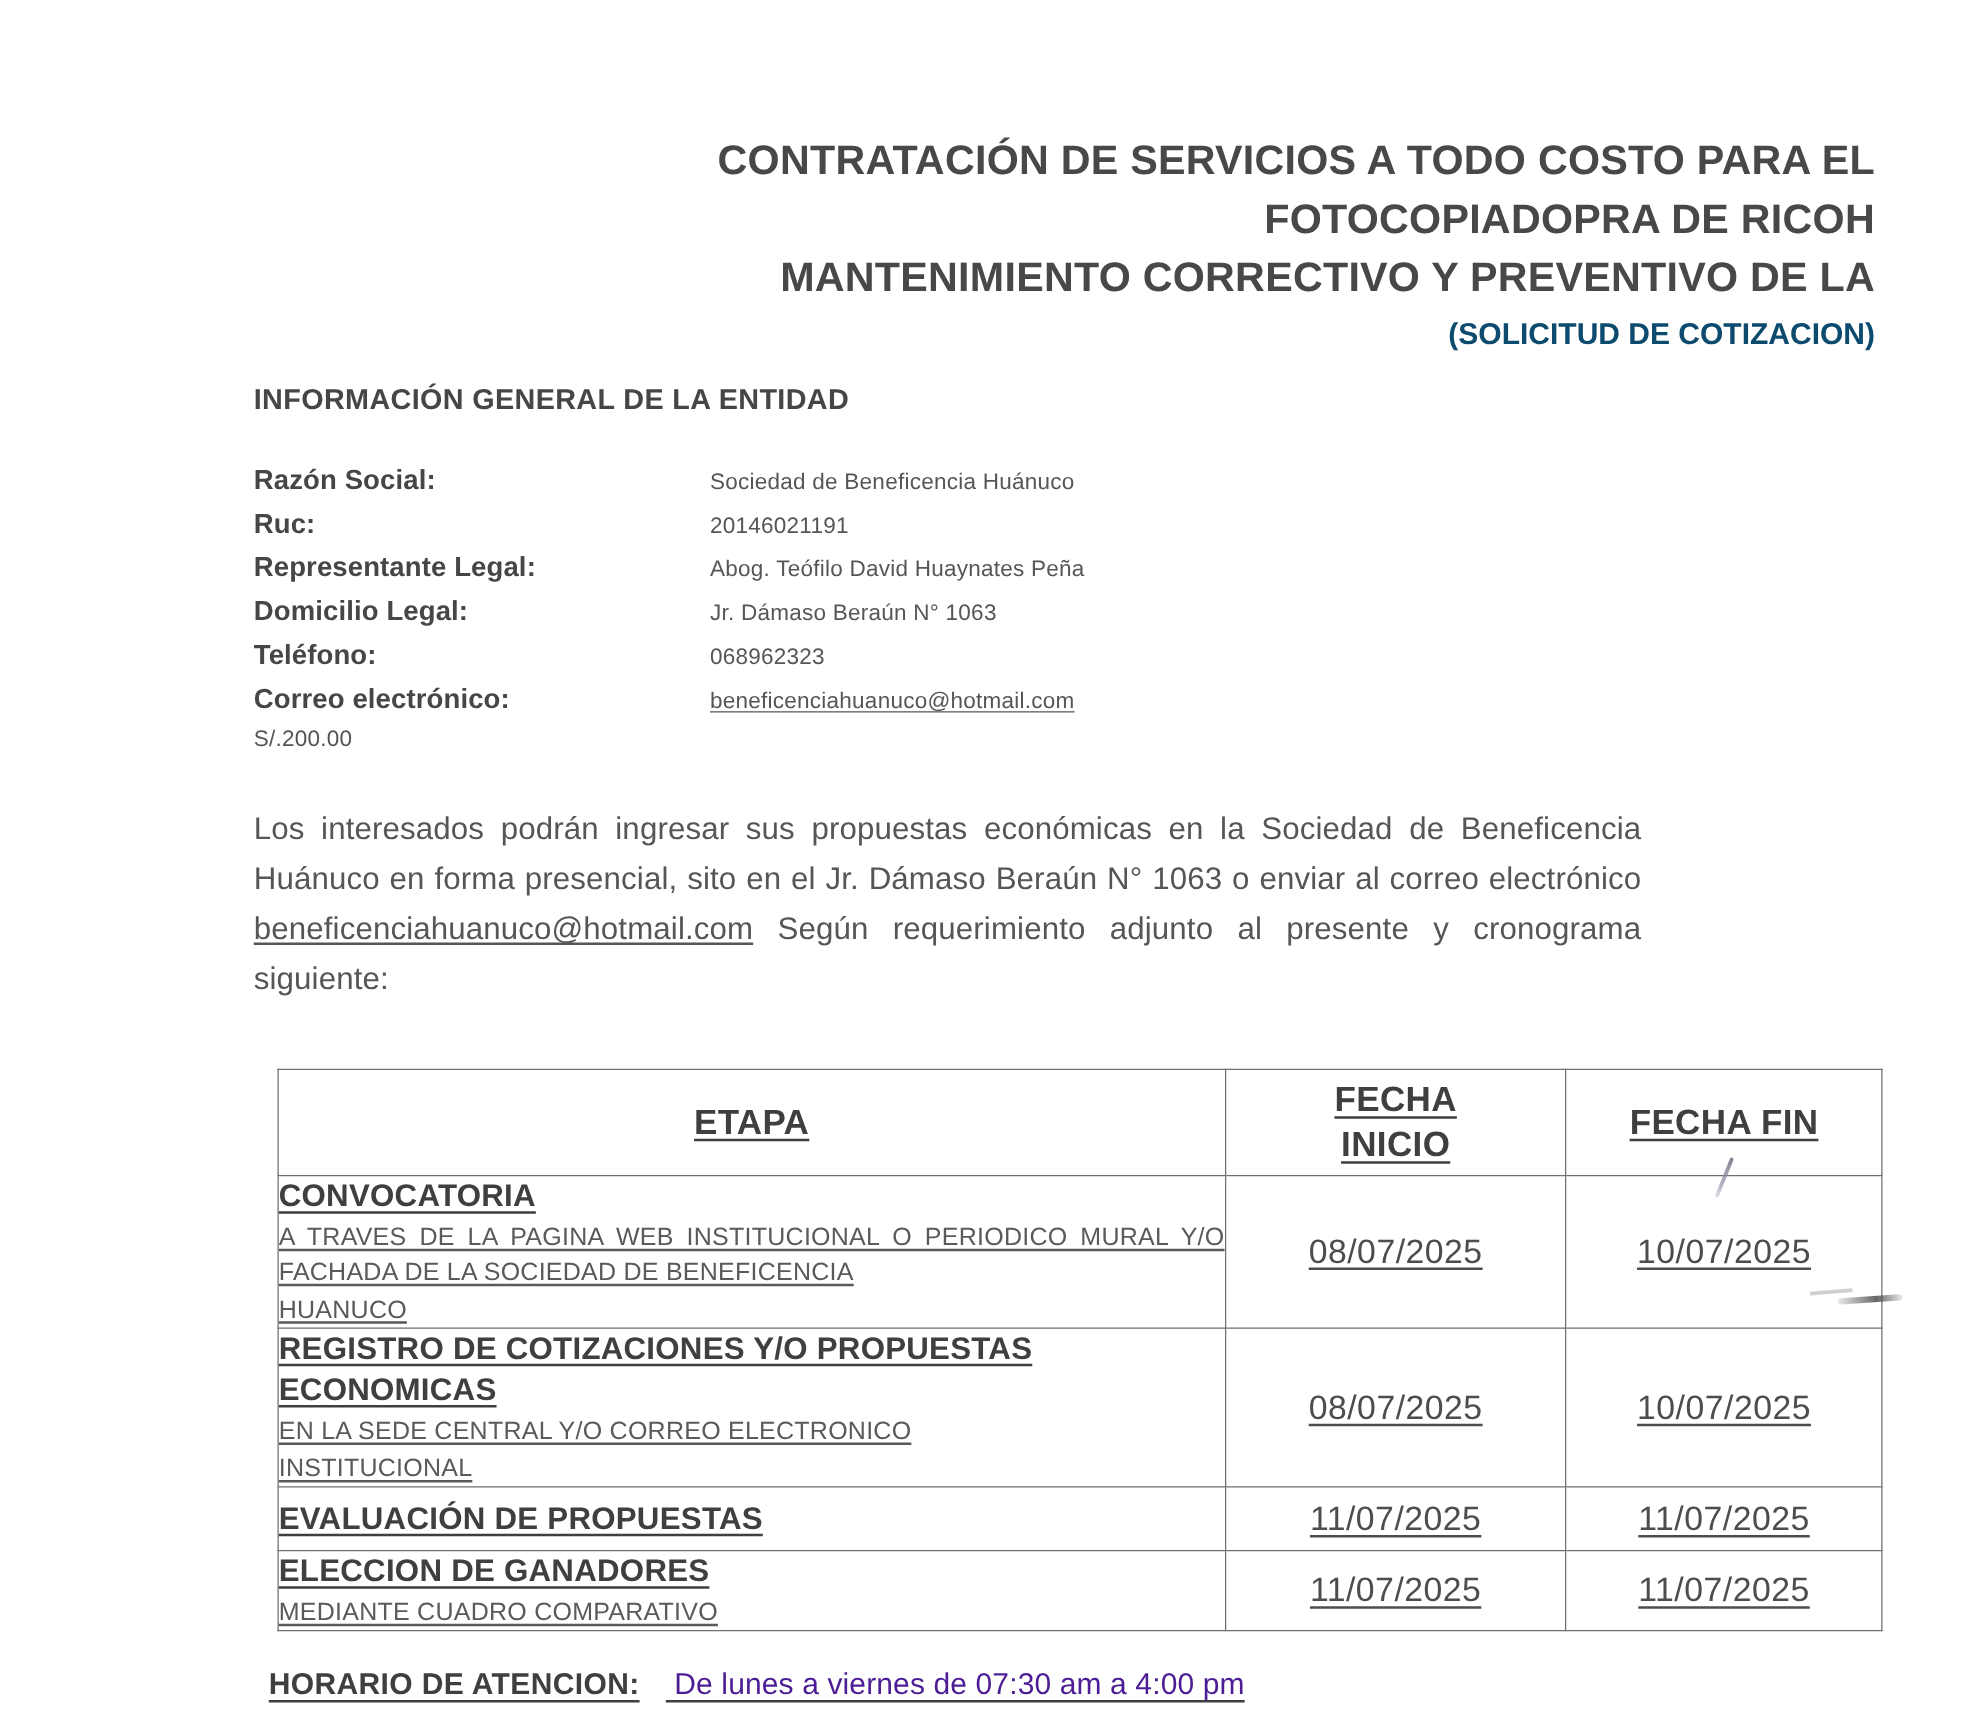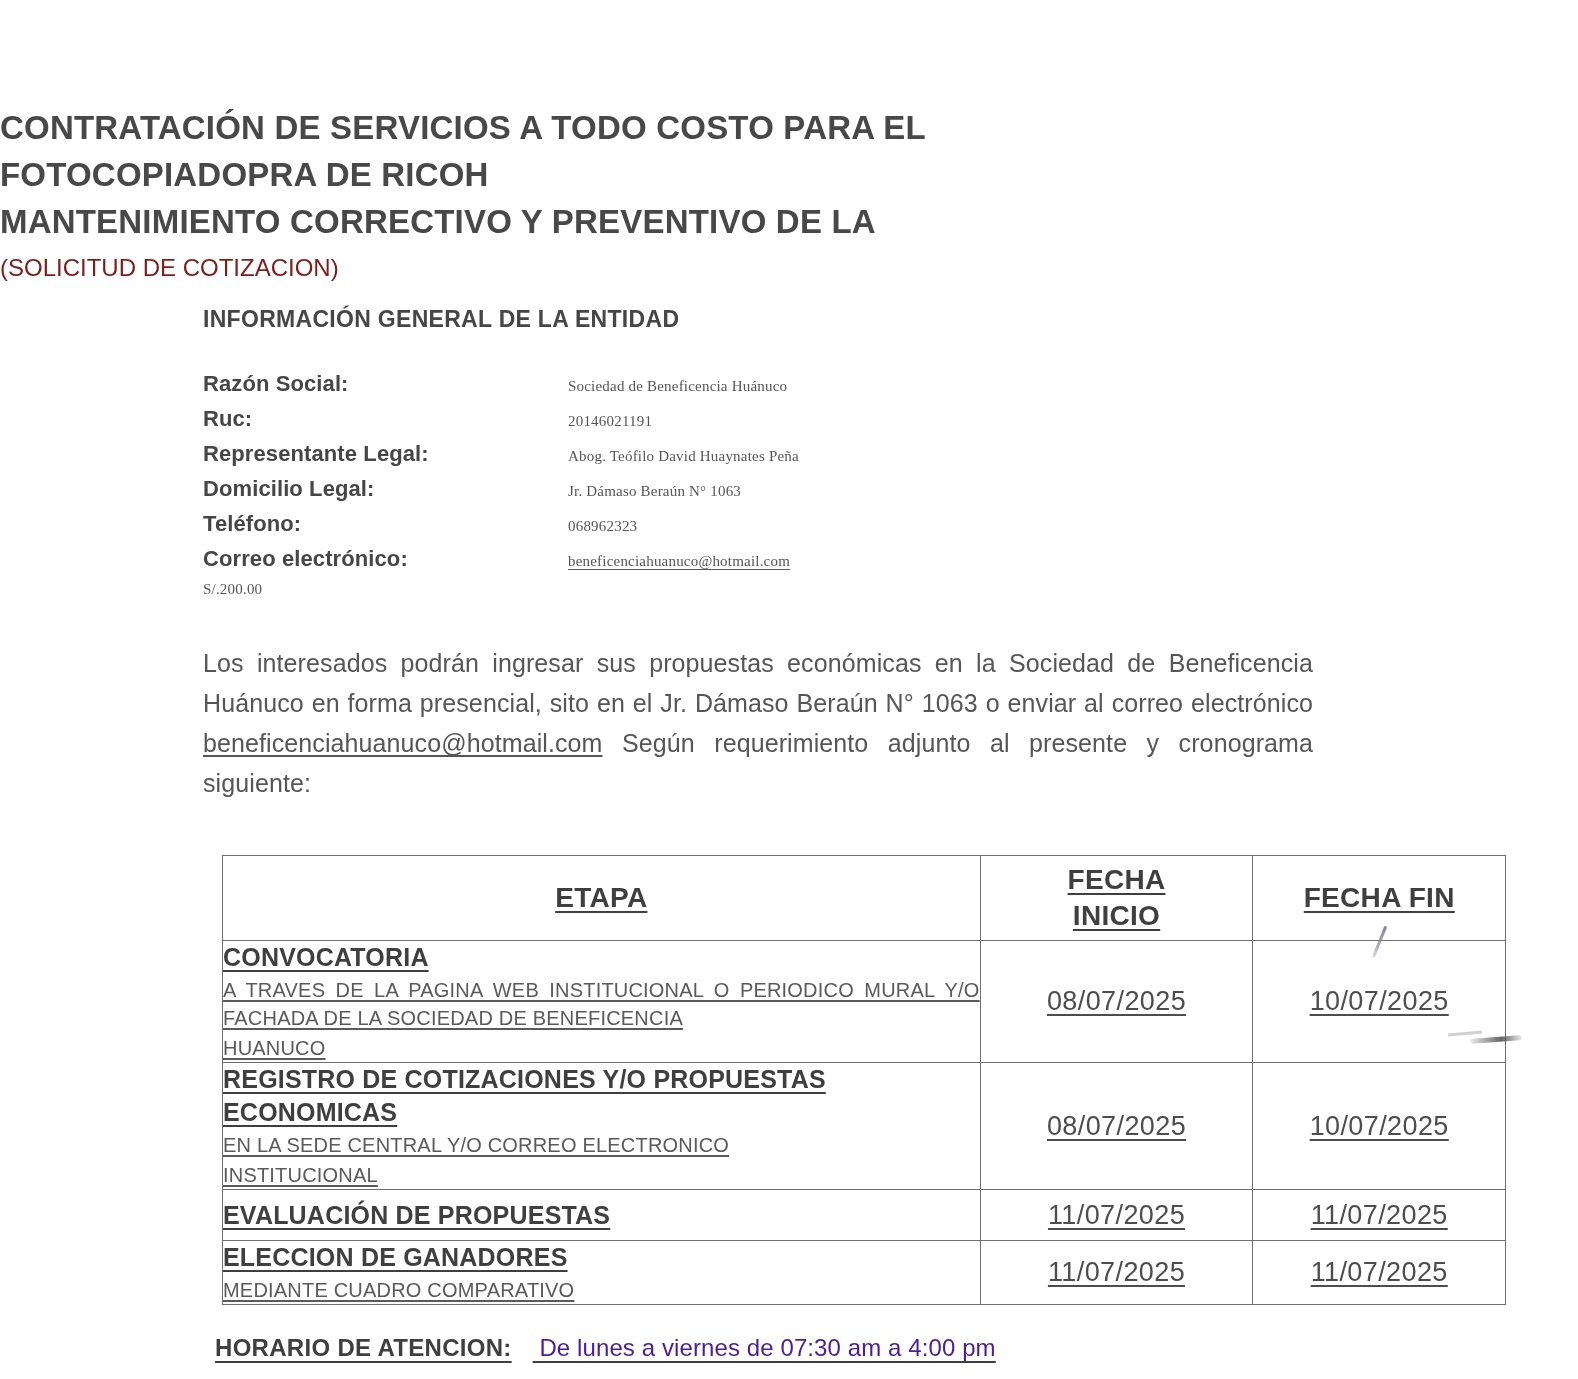--- a/index.html
+++ b/index.html
@@ -20,36 +20,36 @@
     background: #ffffff;
     overflow: hidden;
   }
 
   
   .title-block {
     position: absolute;
     left: 0;
     top: 104px;
     width: 1500px;
-    text-align: left;
+    text-align: right;
   }
   .doc-title-line {
     font-size: 33px;
     font-weight: bold;
     letter-spacing: 0.2px;
     line-height: 47px;
     color: #484848;
     white-space: nowrap;
   }
   .doc-subtitle {
     font-size: 24px;
-    font-weight: normal;
+    font-weight: bold;
     line-height: 34px;
     margin-top: 6px;
-    color: #7f1d1d;
+    color: #0c4a6e;
   }
 
   
   .section-heading {
     position: absolute;
     left: 203px;
     top: 306px;
     font-size: 23px;
     font-weight: bold;
     letter-spacing: 0.3px;
@@ -70,25 +70,24 @@
   }
   .info-label {
     width: 365px;
     flex: 0 0 365px;
     font-size: 22px;
     font-weight: bold;
     color: #464646;
     letter-spacing: 0.1px;
   }
   .info-value {
-    font-size: 15px;
+    font-size: 18px;
     font-weight: normal;
     color: #565656;
     letter-spacing: 0.2px;
-    font-family: Liberation Serif, serif;
   }
   .info-value.link {
     text-decoration: underline;
     text-underline-offset: 3px;
   }
 
   
   .body-paragraph {
     position: absolute;
     left: 203px;

